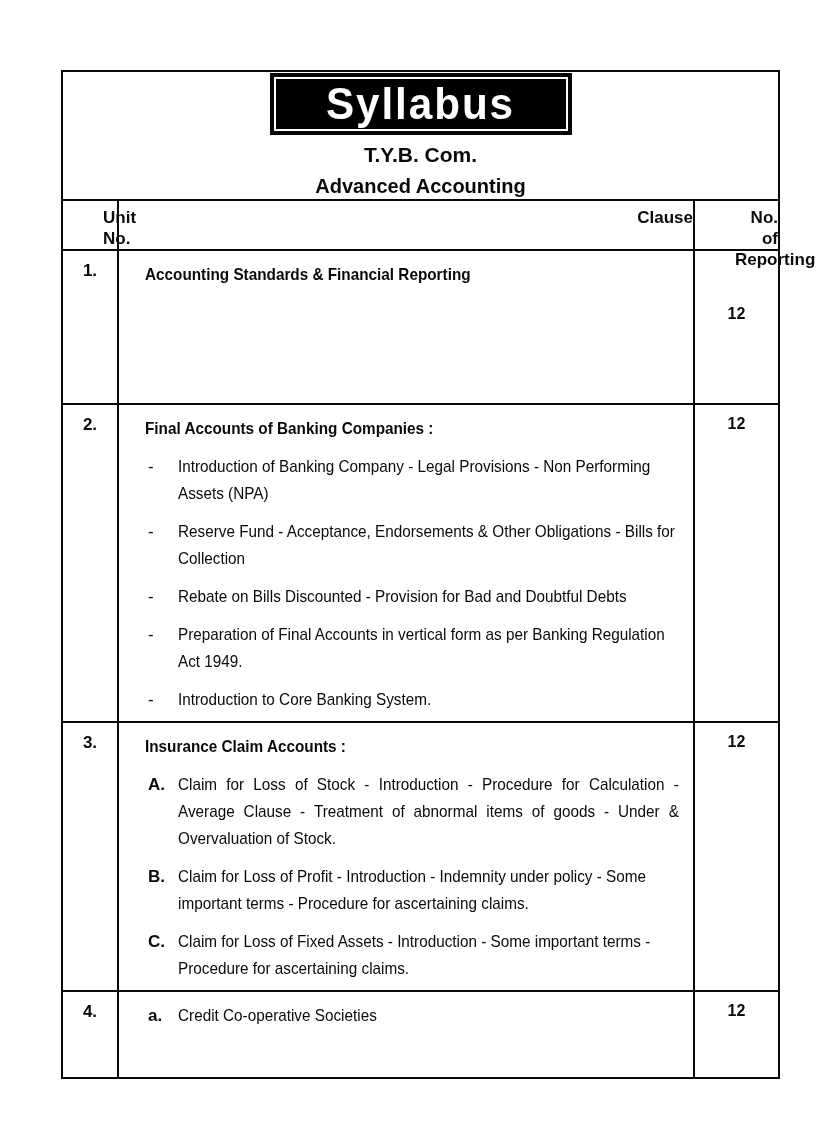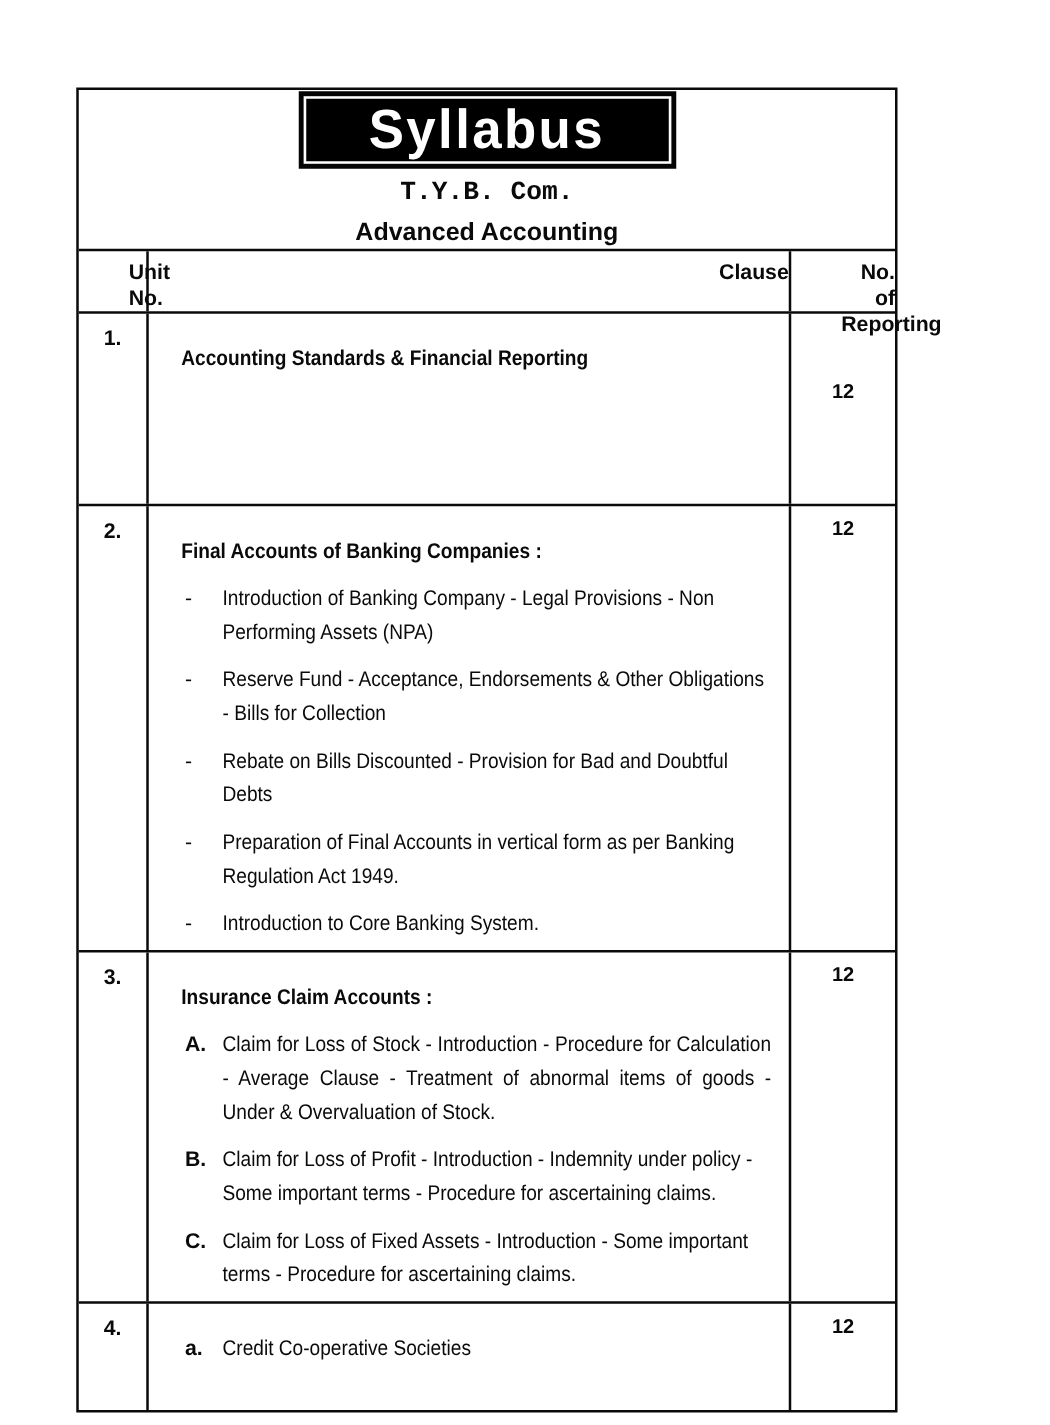--- a/index.html
+++ b/index.html
@@ -6,21 +6,21 @@
   body {
     width:840px; height:1140px;
     background:#ffffff;
     font-family:"Liberation Sans", sans-serif;
     color:#0a0a0a;
     overflow:hidden;
     position:relative;
   }
   .doc {
     position:absolute; left:61px; top:70px;
-    width:657px; box-sizing:border-box;
+    width:719px; box-sizing:border-box;
     border:2px solid #0a0a0a;
     background:#fff;
   }
   
   .head-area {
     height:126px; box-sizing:content-box;
     border-bottom:2px solid #0a0a0a;
     text-align:center;
   }
   .banner {
@@ -31,21 +31,21 @@
   .banner-inner {
     width:100%; height:100%; box-sizing:border-box;
     border:2px solid #ffffff; background:#000;
     display:flex; align-items:center; justify-content:center;
   }
   .banner-text {
     color:#fff; font-weight:bold; font-size:44px; line-height:44px;
     letter-spacing:2px; transform:scaleX(0.96); transform-origin:50% 50%;
     white-space:nowrap;
   }
-  .course  { font-size:21px; font-weight:bold; margin-top:8px; line-height:24px;font-family:Liberation Mono, monospace; }
+  .course  { font-size:21px; font-weight:bold; margin-top:8px; line-height:24px; }
   .subject { font-size:20px; font-weight:bold; margin-top:6px; line-height:27px; }
   
   .cols-header {
     display:flex; height:50px; box-sizing:border-box;
     border-bottom:2px solid #0a0a0a;
     font-weight:bold; font-size:17px;
   }
   .hc { box-sizing:border-box; padding-top:6px; text-align:right; line-height:21px;padding-left:40px; }
   .hc-unit  { width:56px; border-right:2px solid #0a0a0a; }
   .hc-topic { flex:1; }
@@ -53,21 +53,21 @@
   
   .row { display:flex; border-bottom:2px solid #0a0a0a; }
   .row:last-child { border-bottom:none; }
   .unit-cell {
     width:56px; box-sizing:border-box; border-right:2px solid #0a0a0a;
     text-align:center; font-weight:bold; font-size:17px; padding-top:10px;
     flex-shrink:0;
   }
   .topic-cell {
     flex:1; box-sizing:border-box;
-    padding:22px 14px 8px 26px;
+    padding:10px 14px 8px 26px;
     overflow:hidden;
   }
   .lect-cell {
     width:85px; box-sizing:border-box; border-left:2px solid #0a0a0a;
     text-align:center; font-weight:bold; font-size:16px; padding-top:10px;
     flex-shrink:0;
   }
   .row-1 { min-height:152px; }
   .row-2 { min-height:308px; }
   .row-3 { min-height:265px; }

